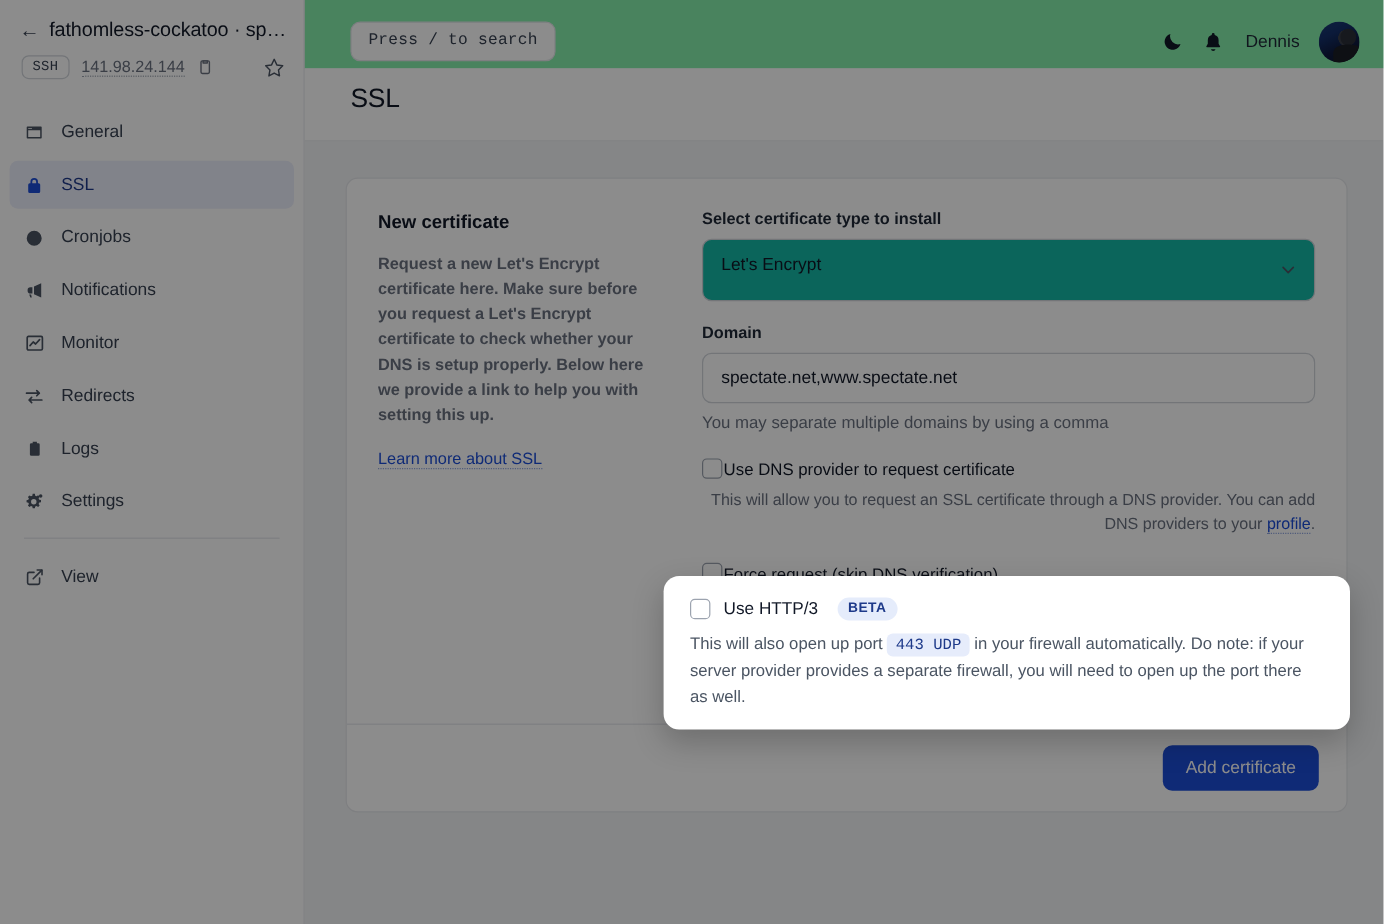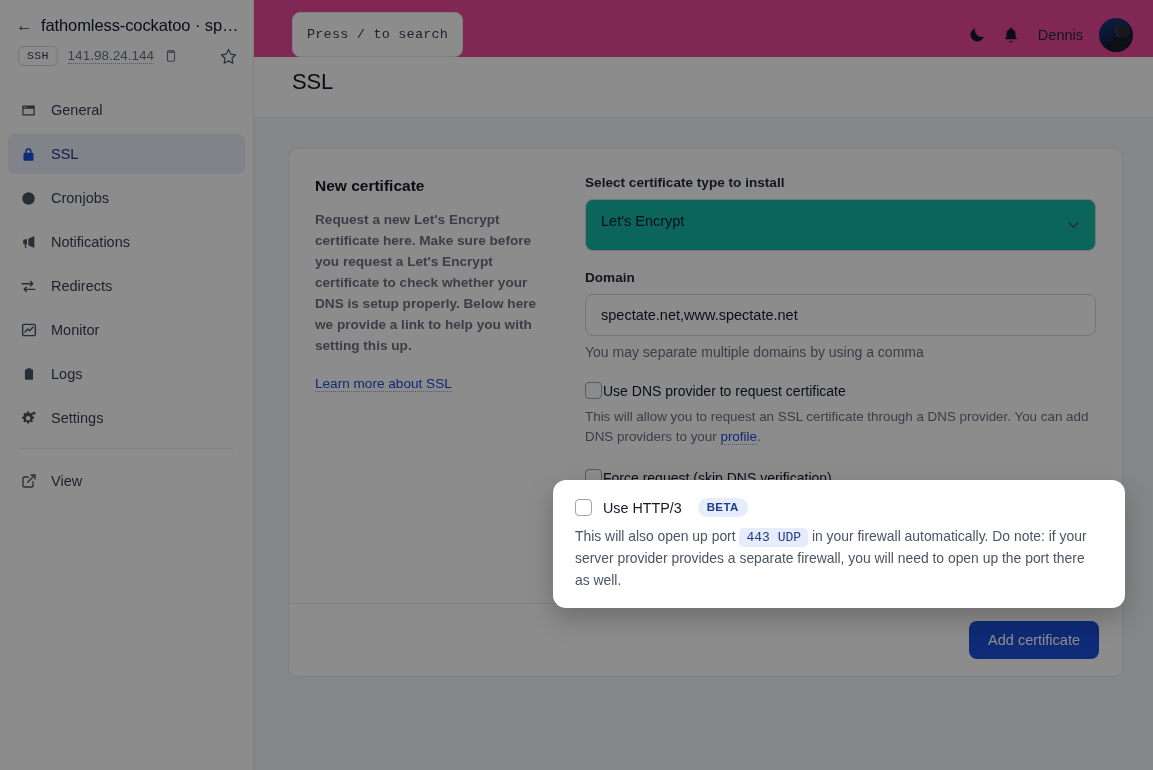--- a/index.html
+++ b/index.html
@@ -133,22 +133,23 @@
     display: flex;
     flex-direction: column;
     background: #ffffff;
     min-width: 0;
   }
 
   .topbar {
     height: 57px;
     flex: 0 0 57px;
     display: flex;
+    align-items: center;
     padding: 12px 20px 0 38px;
-    background: #ec4899;
+    background: #86efac;
   }
   .search-btn {
     border: 1px solid #e5e7eb;
     border-radius: 8px;
     background: #fff;
     font-family: "Liberation Mono", monospace;
     font-size: 13.5px;
     color: #374151;
     padding: 8px 14px;
     cursor: pointer;
@@ -324,20 +325,21 @@
   .chk-label {
     font-size: 14px;
     color: #111827;
     cursor: pointer;
   }
   .chk-help {
     font-size: 13.4px;
     line-height: 1.5;
     color: #6b7280;
     margin-top: 8px;
+    text-align: right;
   }
   .inline-link {
     color: #1d4ed8;
     text-decoration: none;
     border-bottom: 1px dotted #93a7e0;
     cursor: pointer;
   }
 
   .card-foot {
     border-top: 1px solid #e5e7eb;
@@ -473,36 +475,36 @@
         <span class="ni-ico">
           <svg width="16" height="16" viewBox="0 0 24 24" fill="currentColor">
               <path d="M20 3v18l-9-4.2V7.2L20 3zM9 8v8H6.5A3.5 3.5 0 0 1 3 12.5v-1A3.5 3.5 0 0 1 6.5 8H9zm-4 9h2.4l.8 4H6.4L5 17z"></path>
             </svg>
         </span>
         <span>Notifications</span>
       </div>
 
       <div class="nav-item">
         <span class="ni-ico">
+          <svg width="16" height="16" viewBox="0 0 24 24" fill="none" stroke="currentColor" stroke-width="2.1" stroke-linecap="round" stroke-linejoin="round">
+              <rect x="2.5" y="3.5" width="19" height="17" rx="1.6" fill="none"></rect>
+              <polyline points="6 15 10 10.5 13 13 18 7.5"></polyline>
+            </svg>
+        </span>
+        <span>Monitor</span>
+      </div>
+
+      <div class="nav-item">
+        <span class="ni-ico">
           <svg width="17" height="17" viewBox="0 0 24 24" fill="none" stroke="currentColor" stroke-width="2" stroke-linecap="round" stroke-linejoin="round">
               <path d="M3 8h15M15 5l3 3-3 3"></path>
               <path d="M21 16H6M9 13l-3 3 3 3"></path>
             </svg>
         </span>
         <span>Redirects</span>
-      </div>
-
-      <div class="nav-item">
-        <span class="ni-ico">
-          <svg width="16" height="16" viewBox="0 0 24 24" fill="none" stroke="currentColor" stroke-width="2.1" stroke-linecap="round" stroke-linejoin="round">
-              <rect x="2.5" y="3.5" width="19" height="17" rx="1.6" fill="none"></rect>
-              <polyline points="6 15 10 10.5 13 13 18 7.5"></polyline>
-            </svg>
-        </span>
-        <span>Monitor</span>
       </div>
 
 
       <div class="nav-item">
         <span class="ni-ico">
           <svg width="14" height="14" viewBox="0 0 24 24" fill="currentColor">
               <path d="M9 2h6v2h2a2 2 0 0 1 2 2v14a2 2 0 0 1-2 2H7a2 2 0 0 1-2-2V6a2 2 0 0 1 2-2h2V2zm-1 7h8v1.7H8V9zm0 4h8v1.7H8V13zm0 4h5v1.7H8V17z"></path>
             </svg>
         </span>
         <span>Logs</span>

